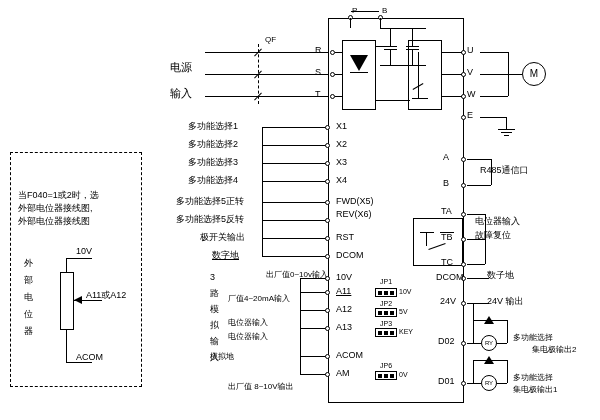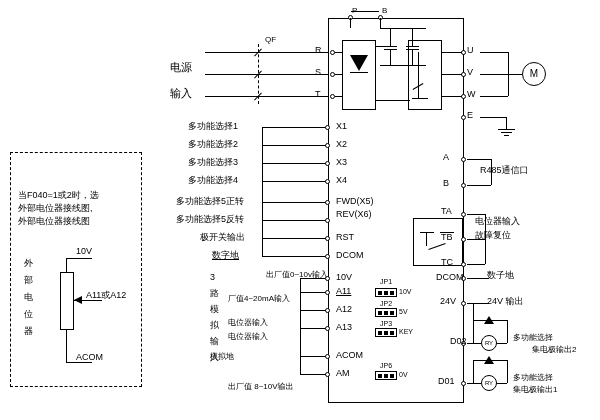--- a/index.html
+++ b/index.html
@@ -276,21 +276,21 @@
   <div class="lbl" style="left:436px;top:272px;">DCOM</div>
   <div class="ln hl" style="left:467px;top:278px;width:22px;"></div>
   <div class="lbl" style="left:487px;top:270px;">数子地</div>
 
   <div class="term" style="left:461px;top:301px;"></div>
   <div class="lbl" style="left:440px;top:296px;">24V</div>
   <div class="ln hl" style="left:467px;top:303px;width:22px;"></div>
   <div class="lbl" style="left:487px;top:296px;">24V 输出</div>
 
   <div class="term" style="left:461px;top:341px;"></div>
-  <div class="lbl" style="left:438px;top:336px;margin-left:12px;">D02</div>
+  <div class="lbl" style="left:438px;top:336px;">D02</div>
   <div class="ln hl" style="left:467px;top:343px;width:14px;"></div>
   <div class="circ" style="left:481px;top:335px;width:16px;height:16px;">
     <span style="font-size:6px;">RY</span>
   </div>
   <div class="ln hl" style="left:473px;top:320px;width:34px;"></div>
   <div class="ln vl" style="left:473px;top:320px;height:23px;"></div>
   <div class="ln vl" style="left:507px;top:320px;height:23px;"></div>
   <div class="ln hl" style="left:497px;top:343px;width:10px;"></div>
   <div class="tri" style="left:484px;top:316px;border-left:5px solid transparent;border-right:5px solid transparent;border-bottom:8px solid #000;"></div>
   <div class="lbl sm" style="left:513px;top:333px;">多功能选择</div>

